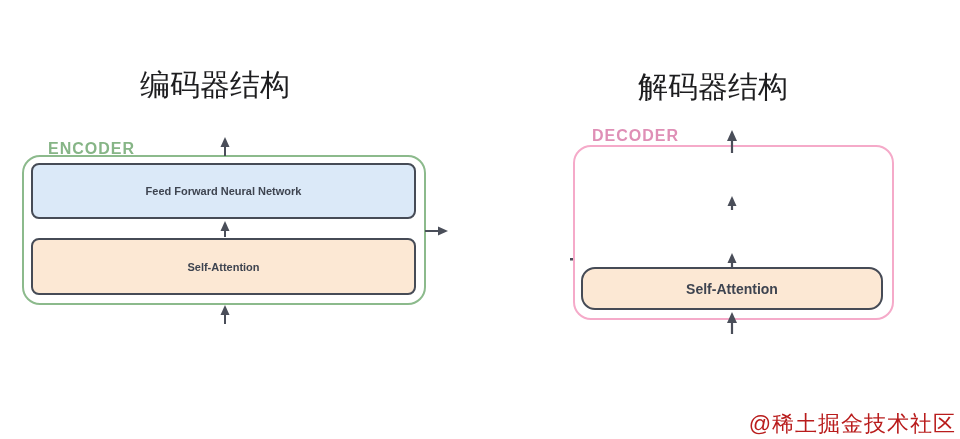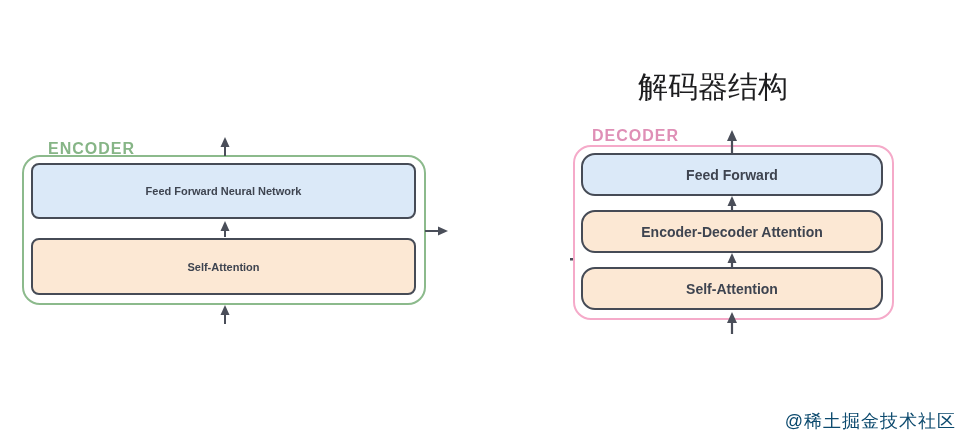--- a/index.html
+++ b/index.html
@@ -23,47 +23,42 @@
     position:absolute;border:2.5px solid #464b56;border-radius:8px;
     display:flex;align-items:center;justify-content:center;
     color:#3e4450;font-weight:600;text-align:center;
   }
   .block-blue{background:#dbe9f8;}
   .block-orange{background:#fce8d4;}
   .enc-block{font-size:11px;}
   .dec-block{font-size:14px;border-radius:14px;}
   #arrow-layer{position:absolute;left:0;top:0;pointer-events:none;}
   .watermark{
-    position:absolute;color:#0c4a6e;font-size:18px;letter-spacing:1px;white-space:nowrap;
+    position:absolute;color:#b91c1c;font-size:22px;letter-spacing:1px;white-space:nowrap;
   }
 </style>
 </head>
 <body>
 
 <div id="canvas">
 
+  <div class="title" style="left:215px;top:66px;">编码器结构</div>
   <div class="title" style="left:713px;top:68px;">解码器结构</div>
 
   <div class="group-label encoder-label" style="left:48px;top:140px;">ENCODER</div>
   <div class="container-box encoder-container" style="left:22px;top:155px;width:400px;height:146px;"></div>
   <div class="block block-blue enc-block" style="left:31px;top:163px;width:381px;height:52px;">
     <span>Feed Forward Neural Network</span>
   </div>
   <div class="block block-orange enc-block" style="left:31px;top:238px;width:381px;height:53px;">
     <span>Self-Attention</span>
   </div>
 
   <div class="group-label decoder-label" style="left:592px;top:127px;">DECODER</div>
   <div class="container-box decoder-container" style="left:573px;top:145px;width:317px;height:171px;"></div>
-  <div class="block block-blue dec-block" style="left:581px;top:153px;width:298px;height:39px;">
-    <span>Feed Forward</span>
-  </div>
-  <div class="block block-orange dec-block" style="left:581px;top:210px;width:298px;height:39px;">
-    <span>Encoder-Decoder Attention</span>
-  </div>
   <div class="block block-orange dec-block" style="left:581px;top:267px;width:298px;height:39px;">
     <span>Self-Attention</span>
   </div>
 
   <svg id="arrow-layer" width="960" height="439" viewBox="0 0 960 439">
 
     <g stroke="#4a4e59" fill="#4a4e59" stroke-width="2">
       <line x1="225" y1="156" x2="225" y2="145"></line>
       <polygon points="225,137 220.5,147 229.5,147" stroke="none"></polygon>
     </g>

